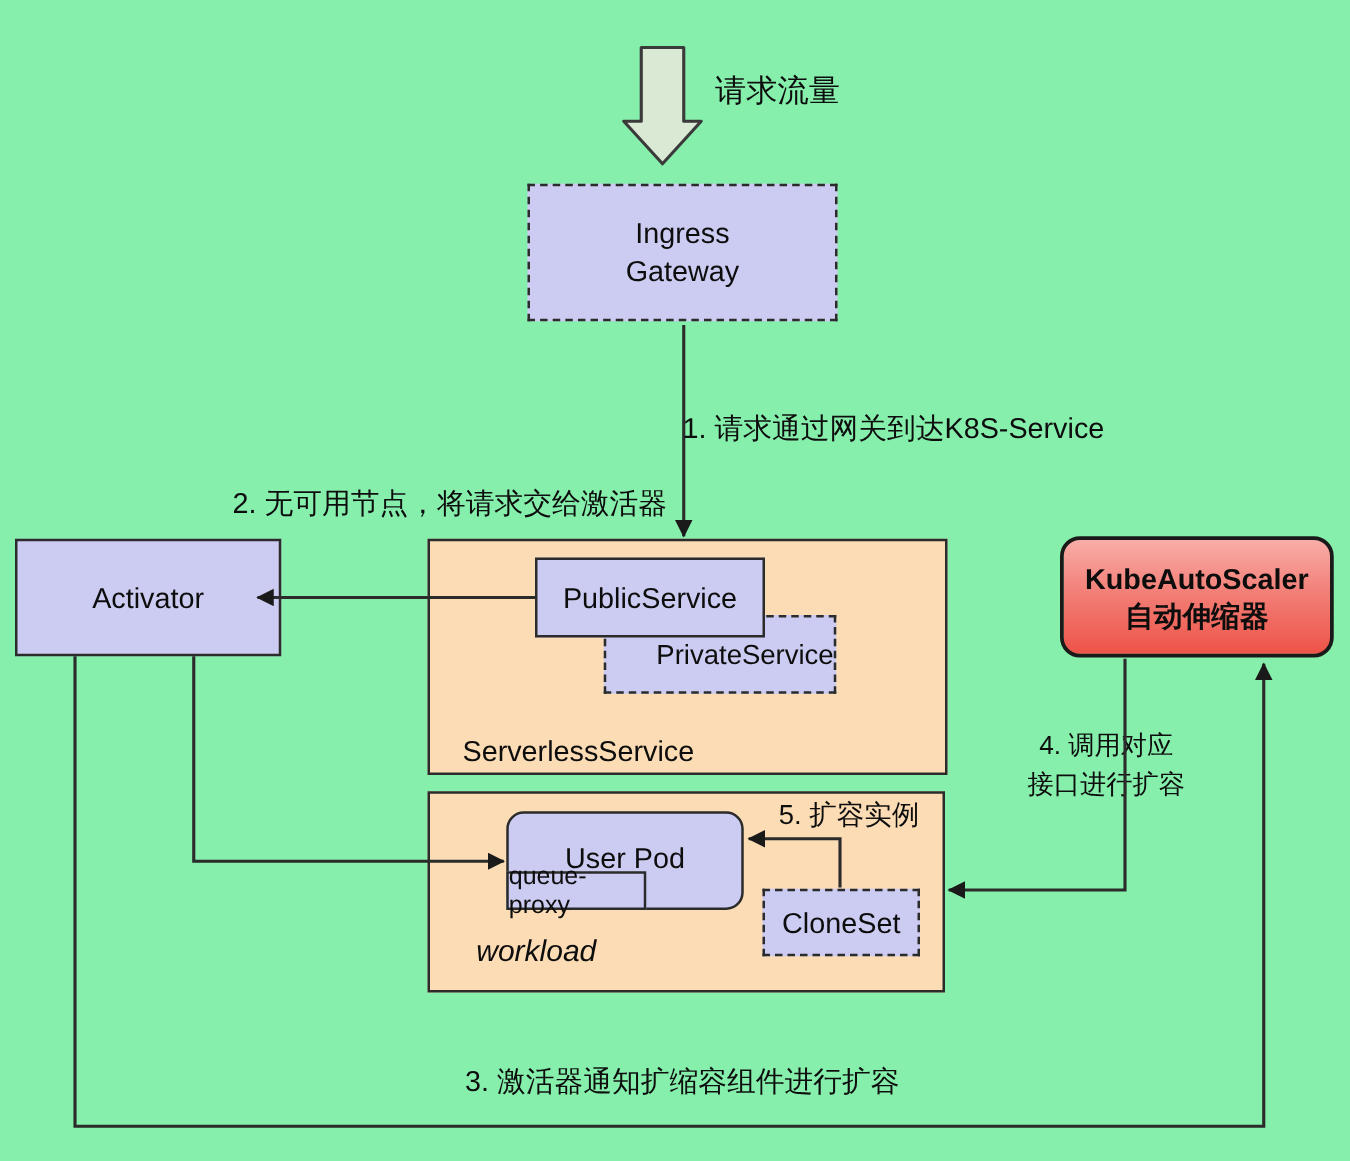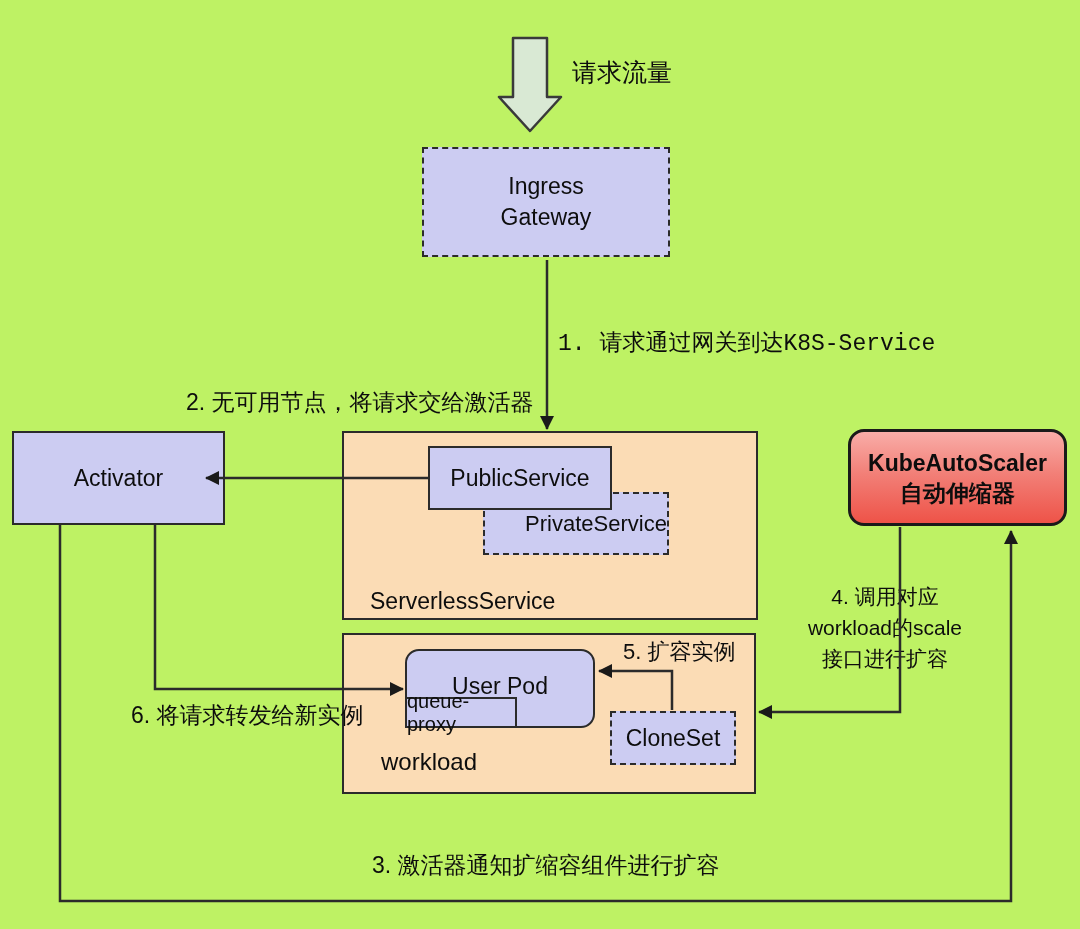--- a/index.html
+++ b/index.html
@@ -1,19 +1,19 @@
 <!DOCTYPE html>
 <html><head>
 <meta charset="utf-8">
 <style>
   html,body{margin:0;padding:0;background:#ffffff;}
   #canvas{
     position:relative;
     width:1080px;height:929px;
-    background:#bef264;
+    background:#86efac;
     font-family:"Liberation Sans","DejaVu Sans",sans-serif;
     color:#0d0d0d;
     overflow:hidden;
   }
   .abs{position:absolute;}
   
   .node{
     background:#ccccf2;
     border:2px solid #2b2b2b;
     display:flex;align-items:center;justify-content:center;
@@ -105,21 +105,21 @@
 
   <div class="abs annotation" style="left:572px;top:56px;font-size:25px;">请求流量</div>
 
   <div class="abs node dashed" style="left:422px;top:147px;width:248px;height:110px;line-height:31px;">
     <div>
       <div>Ingress</div>
       <div>Gateway</div>
     </div>
   </div>
 
-  <div class="abs annotation" style="left:558px;top:327px;font-family:Liberation Mono, monospace;">1. 请求通过网关到达K8S-Service</div>
+  <div class="abs annotation" style="left:546px;top:327px;">1. 请求通过网关到达K8S-Service</div>
 
   <div class="abs annotation" style="left:186px;top:387px;">2. 无可用节点，将请求交给激活器</div>
 
   <div class="abs node" style="left:12px;top:431px;width:213px;height:94px;">
     <span>Activator</span>
   </div>
 
   <div class="abs group" style="left:342px;top:431px;width:416px;height:189px;"></div>
   <div class="abs group-label" style="left:370px;top:588px;">ServerlessService</div>
 
@@ -131,38 +131,36 @@
     <span style="margin-left:40px;">PrivateService</span>
   </div>
 
   <div class="abs autoscaler" style="left:848px;top:429px;width:219px;height:97px;">
     <div>KubeAutoScaler</div>
     <div>自动伸缩器</div>
   </div>
 
   <div class="abs annotation center" style="left:790px;top:581px;width:190px;font-size:21px;line-height:31px;z-index:2;">
     <div>4. 调用对应</div>
-    <div>workload的scale</div>
     <div>接口进行扩容</div>
   </div>
 
   <div class="abs group" style="left:342px;top:633px;width:414px;height:161px;"></div>
-  <div class="abs group-label" style="left:381px;top:748px;font-size:24px;">workload</div>
+  <div class="abs group-label" style="left:381px;top:748px;font-size:24px;font-style:italic;">workload</div>
 
   <div class="abs annotation" style="left:623px;top:637px;font-size:22px;z-index:4;">5. 扩容实例</div>
 
   <div class="abs user-pod" style="left:405px;top:649px;width:190px;height:79px;">
     <span>User Pod</span>
   </div>
 
   <div class="abs queue-proxy" style="left:405px;top:697px;width:112px;height:31px;">
     <span>queue-proxy</span>
   </div>
 
   <div class="abs node dashed" style="left:610px;top:711px;width:126px;height:54px;">
     <span>CloneSet</span>
   </div>
 
-  <div class="abs annotation" style="left:131px;top:700px;">6. 将请求转发给新实例</div>
 
   <div class="abs annotation" style="left:372px;top:850px;">3. 激活器通知扩缩容组件进行扩容</div>
 
 </div>
 
 </body></html>

